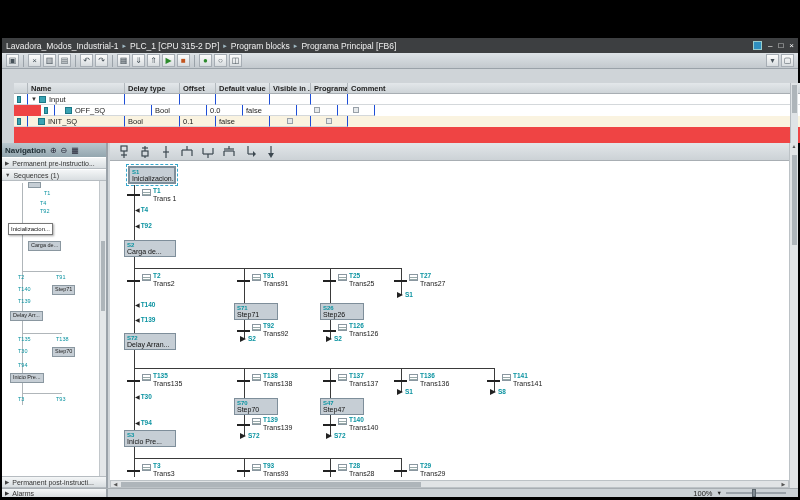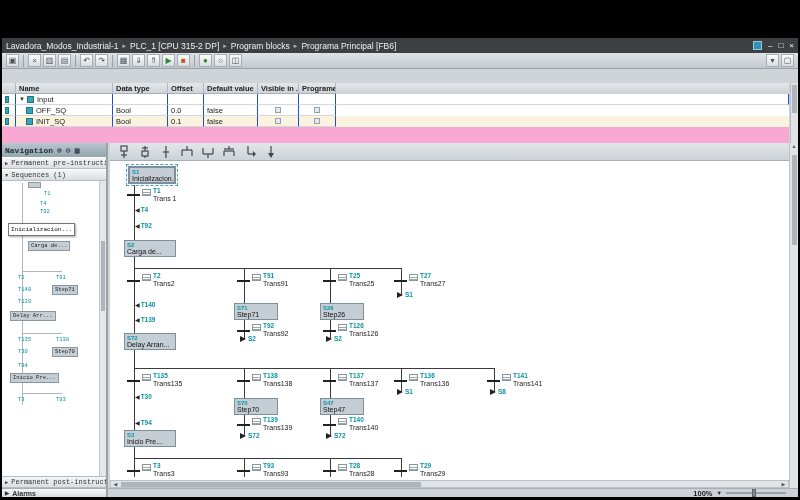--- a/index.html
+++ b/index.html
@@ -21,39 +21,39 @@
   .tbico { width:13px; height:13px; border:1px solid #a6adb4; background:linear-gradient(#fdfdfd,#d7dcdf);
     font-size:8px; line-height:11px; text-align:center; color:#47525a; }
   .tbsep { width:1px; height:12px; background:#9aa2a9; margin:0 2px; }
 
   
   #blocktitle { position:absolute; left:0; top:31px; width:100%; height:14px; background:#eceeef;
     border-bottom:1px solid #b7bdc2; font-size:9px; font-weight:bold; color:#222;
     display:flex; align-items:center; padding:0 6px; }
 
   
-  #vartable { position:absolute; left:0; top:45px; width:787px; height:60px; background:#f9a8d4; }
+  #vartable { position:absolute; left:12px; top:45px; width:787px; height:60px; background:#ef4444; }
   .vrow { display:grid; grid-template-columns:14px 97px 55px 36px 54px 41px 37px 1fr; height:11px;
     font-size:7.5px; color:#222; align-items:center; }
   .vrow > div { border-right:1px solid #1d4ed8; border-bottom:1px solid #d4d8db; height:100%;
     display:flex; align-items:center; padding:0 3px; overflow:hidden; white-space:nowrap; }
   #vhead { background:linear-gradient(#e3e7ea,#ccd2d6); font-weight:bold; }
   #vhead > div { border-right:1px solid #b2b8bd; border-bottom:1px solid #a8aeb3; }
   .vrow.r1 { background:#fff; }
-  .vrow.r2 { background:#fff; }
+  .vrow.r2 { background:#fff;margin-left:27px; }
   .vrow.r3 { background:#faf3e0; }
   .cbx { width:6px; height:6px; border:1px solid #98a0a8; background:#e6e9eb; margin:0 auto; }
   .varico { width:7px; height:7px; background:#3aa3b4; border:1px solid #1b7886; display:inline-block; margin-right:3px; }
   .caret { font-size:6px; color:#333; margin-right:2px; }
   #tablesb { position:absolute; right:0; top:45px; width:8px; height:60px; background:#dfe3e6; border-left:1px solid #b6bcc1; }
   #tablesb .thumb { position:absolute; left:1px; top:2px; width:5px; height:28px; background:#aeb5ba; }
 
   
   #nav { position:absolute; left:0; top:105px; width:106px; height:345px; background:#fca5a5;
-    border-right:2px solid #9aa2a9; display:flex; flex-direction:column;font-family:Liberation Mono, monospace; }
+    border-right:2px solid #9aa2a9; display:flex; flex-direction:column; }
   #navhead { height:14px; background:linear-gradient(#b9c7ce,#93a6af); color:#1d2c33; font-size:8px;
     font-weight:bold; display:flex; align-items:center; padding:0 3px; gap:2px; }
   #navhead .nico { margin-left:auto; }
   #navhead span.zi { font-size:8px; color:#223; margin-left:2px; font-weight:normal; }
   .navbar { height:12px; background:linear-gradient(#f4f6f7,#d9dee1); border-bottom:1px solid #b6bcc1;
     border-top:1px solid #fff; font-size:7px; color:#333; display:flex; align-items:center; padding:0 3px; gap:3px;
     overflow:hidden; white-space:nowrap; }
   .navbar .arr { font-size:5.5px; color:#444; }
   #minimap { flex:1; position:relative; background:#fff; overflow:hidden; }
   .mmt { position:absolute; color:#0b93a1; font-size:5.5px; line-height:1; white-space:nowrap; }
@@ -99,21 +99,21 @@
   
   #hscroll { position:absolute; left:108px; top:442px; width:679px; height:8px; background:#e1e4e6; border:1px solid #bcc2c6; }
   #hscroll .thumb { position:absolute; left:10px; top:1px; width:300px; height:5px; background:#aeb5ba; }
   #hscroll .sbtn { position:absolute; top:0; width:9px; height:6px; font-size:5px; color:#555; text-align:center; line-height:6px; }
   #vscroll { position:absolute; left:787px; top:105px; width:9px; height:345px; background:#e1e4e6; border-left:1px solid #bcc2c6;
     font-size:5px; color:#555; text-align:center; }
   #vscroll .thumb { position:absolute; left:2px; top:12px; width:5px; height:90px; background:#aeb5ba; }
 
   
   #bottom { position:absolute; left:0; top:450px; width:100%; height:9px; background:#ccd2d6; border-top:1px solid #a8aeb3;
-    display:flex; align-items:center;font-weight:bold; }
+    display:flex; align-items:center; }
   #bottom .alarmsbar { width:106px; height:100%; background:linear-gradient(#f4f6f7,#d9dee1);
     border-right:2px solid #9aa2a9; font-size:7px; color:#333; display:flex; align-items:center; padding:0 3px; gap:3px; }
   #zoomctl { margin-left:auto; display:flex; align-items:center; gap:4px; padding-right:12px; font-size:7.5px; color:#222; }
   #zoomctl .track { width:60px; height:2px; background:#9aa2a9; position:relative; }
   #zoomctl .knob { position:absolute; left:26px; top:-3px; width:4px; height:8px; background:#7f8a92; border:1px solid #5c666d; }
 
   svg.sfcicon { stroke:#3c4850; stroke-width:1.2; fill:none; }
 </style>
 </head>
 <body>
@@ -159,25 +159,26 @@
       <div class="tbico">▾</div>
       <div class="tbico">▢</div>
     </div>
   </div>
 
 
   <div id="vartable">
     <div class="vrow" id="vhead">
       <div></div>
       <div>Name</div>
-      <div>Data type</div>
+      <div>Delay type</div>
       <div>Offset</div>
       <div>Default value</div>
       <div>Visible in ...</div>
       <div>Programa</div>
+      <div>Comment</div>
     </div>
     <div class="vrow r1">
       <div>
           <span class="varico"></span>
         </div>
       <div>
           <span class="caret">▼</span>
           <span class="varico"></span>
           <span>Input</span>
         </div>

